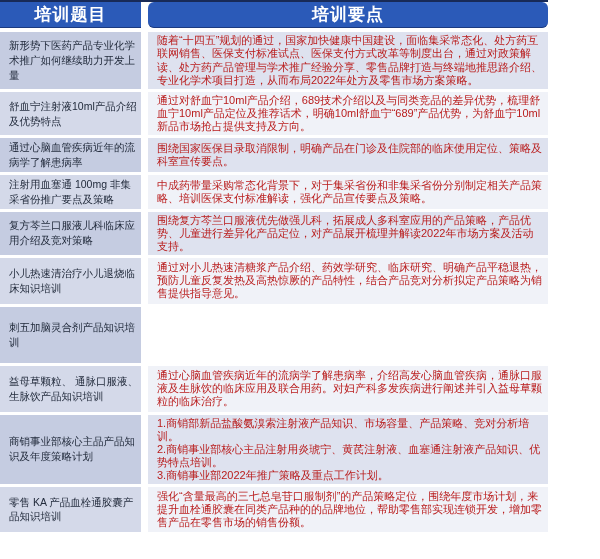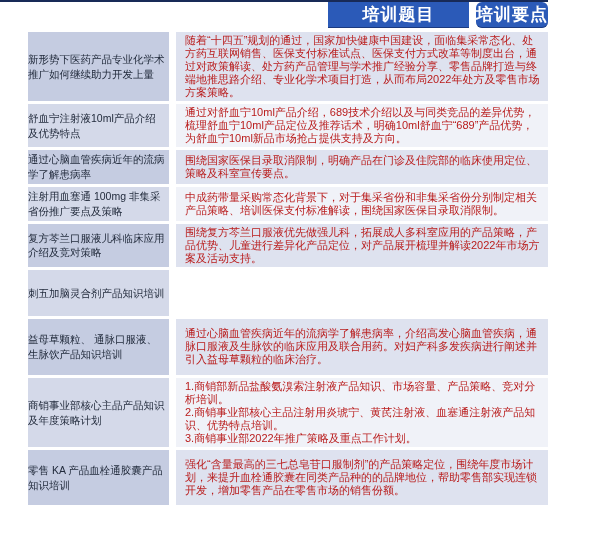--- a/index.html
+++ b/index.html
@@ -7,21 +7,20 @@
     width: 600px; height: 559px;
     background: #ffffff;
     font-family: "Liberation Sans", "DejaVu Sans", sans-serif;
     overflow: hidden;
   }
   .table-wrap {
     width: 548px; height: 559px;
     border-top: 2px solid #182a57;
     display: flex; flex-direction: column;
     background: #ffffff;
-    align-items: flex-end;
   }
   
   .thead {
     display: flex;
     gap: 7px;
     height: 26px; min-height: 26px;
     margin-bottom: 4px;
     background: #ffffff;
   }
   .th {
@@ -37,22 +36,21 @@
   .th.right { flex: 1; border-radius: 6px; }
   
   .tbody { display: flex; flex-direction: column; gap: 3px; }
   .row { display: flex; gap: 7px; }
   .cell-title {
     width: 141px; min-width: 141px;
     font-size: 10.5px;
     line-height: 1.42;
     color: #222b3c;
     display: flex; align-items: center;
-    padding: 2px 3px 2px 0;
-    margin-left: 28px;
+    padding: 2px 3px 2px 9px;
   }
   .cell-points {
     flex: 1;
     font-size: 11px;
     line-height: 1.185;
     color: #b91c1c;
     display: flex; align-items: center;
     padding: 2px 4px 2px 9px;
     white-space: pre-line;
   }
@@ -93,25 +91,29 @@
     <div class="row">
       <div class="cell-title">舒血宁注射液10ml产品介绍及优势特点</div>
       <div class="cell-points">通过对舒血宁10ml产品介绍，689技术介绍以及与同类竞品的差异优势，梳理舒血宁10ml产品定位及推荐话术，明确10ml舒血宁“689”产品优势，为舒血宁10ml新品市场抢占提供支持及方向。</div>
     </div>
     <div class="row">
       <div class="cell-title">通过心脑血管疾病近年的流病学了解患病率</div>
       <div class="cell-points">围绕国家医保目录取消限制，明确产品在门诊及住院部的临床使用定位、策略及科室宣传要点。</div>
     </div>
     <div class="row">
       <div class="cell-title">注射用血塞通 100mg 非集采省份推广要点及策略</div>
-      <div class="cell-points">中成药带量采购常态化背景下，对于集采省份和非集采省份分别制定相关产品策略、培训医保支付标准解读，围绕国家医保目录取消限制。</div>
+      <div class="cell-points">中成药带量采购常态化背景下，对于集采省份和非集采省份分别制定相关产品策略、培训医保支付标准解读，强化产品宣传要点及策略。</div>
     </div>
     <div class="row">
       <div class="cell-title">复方芩兰口服液儿科临床应用介绍及竞对策略</div>
       <div class="cell-points">围绕复方芩兰口服液优先做强儿科，拓展成人多科室应用的产品策略，产品优势、儿童进行差异化产品定位，对产品展开梳理并解读2022年市场方案及活动支持。</div>
+    </div>
+    <div class="row">
+      <div class="cell-title">小儿热速清治疗小儿退烧临床知识培训</div>
+      <div class="cell-points">通过对小儿热速清糖浆产品介绍、药效学研究、临床研究、明确产品平稳退热，预防儿童反复发热及高热惊厥的产品特性，结合产品竞对分析拟定产品策略为销售提供指导意见。</div>
     </div>
     <div class="row">
       <div class="cell-title">刺五加脑灵合剂产品知识培训</div>
     </div>
     <div class="row">
       <div class="cell-title">益母草颗粒、 通脉口服液、生脉饮产品知识培训</div>
       <div class="cell-points">通过心脑血管疾病近年的流病学了解患病率，介绍高发心脑血管疾病，通脉口服液及生脉饮的临床应用及联合用药。对妇产科多发疾病进行阐述并引入益母草颗粒的临床治疗。</div>
     </div>
     <div class="row">
       <div class="cell-title">商销事业部核心主品产品知识及年度策略计划</div>

